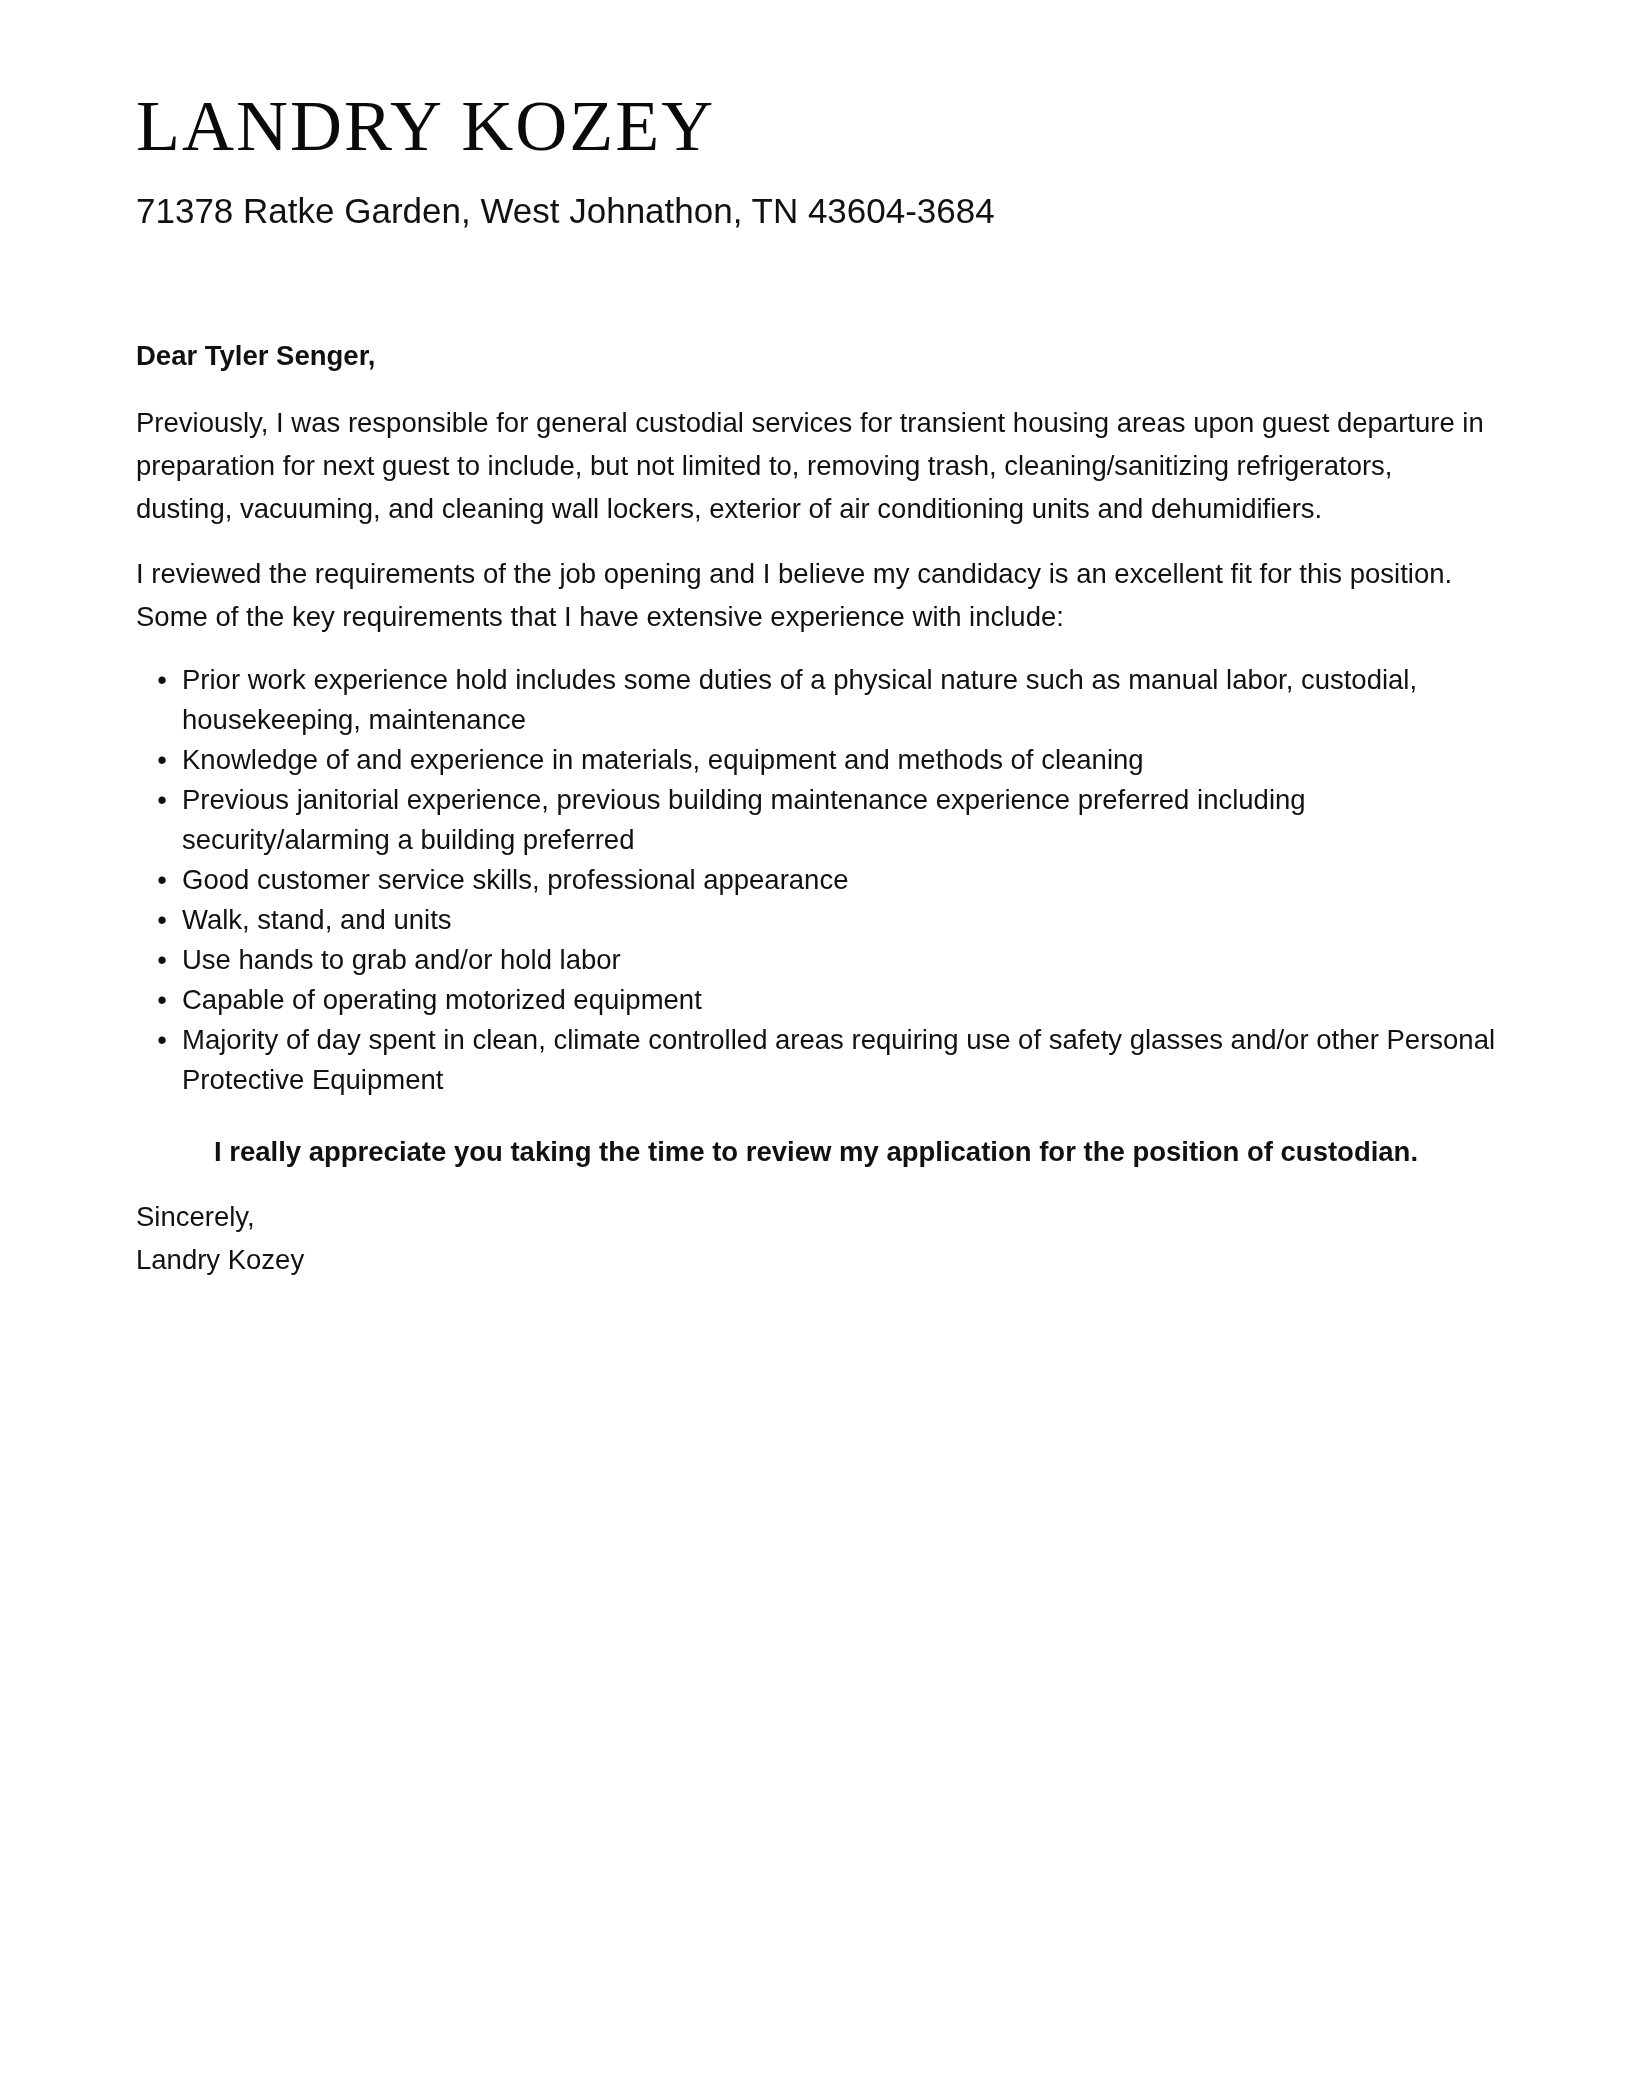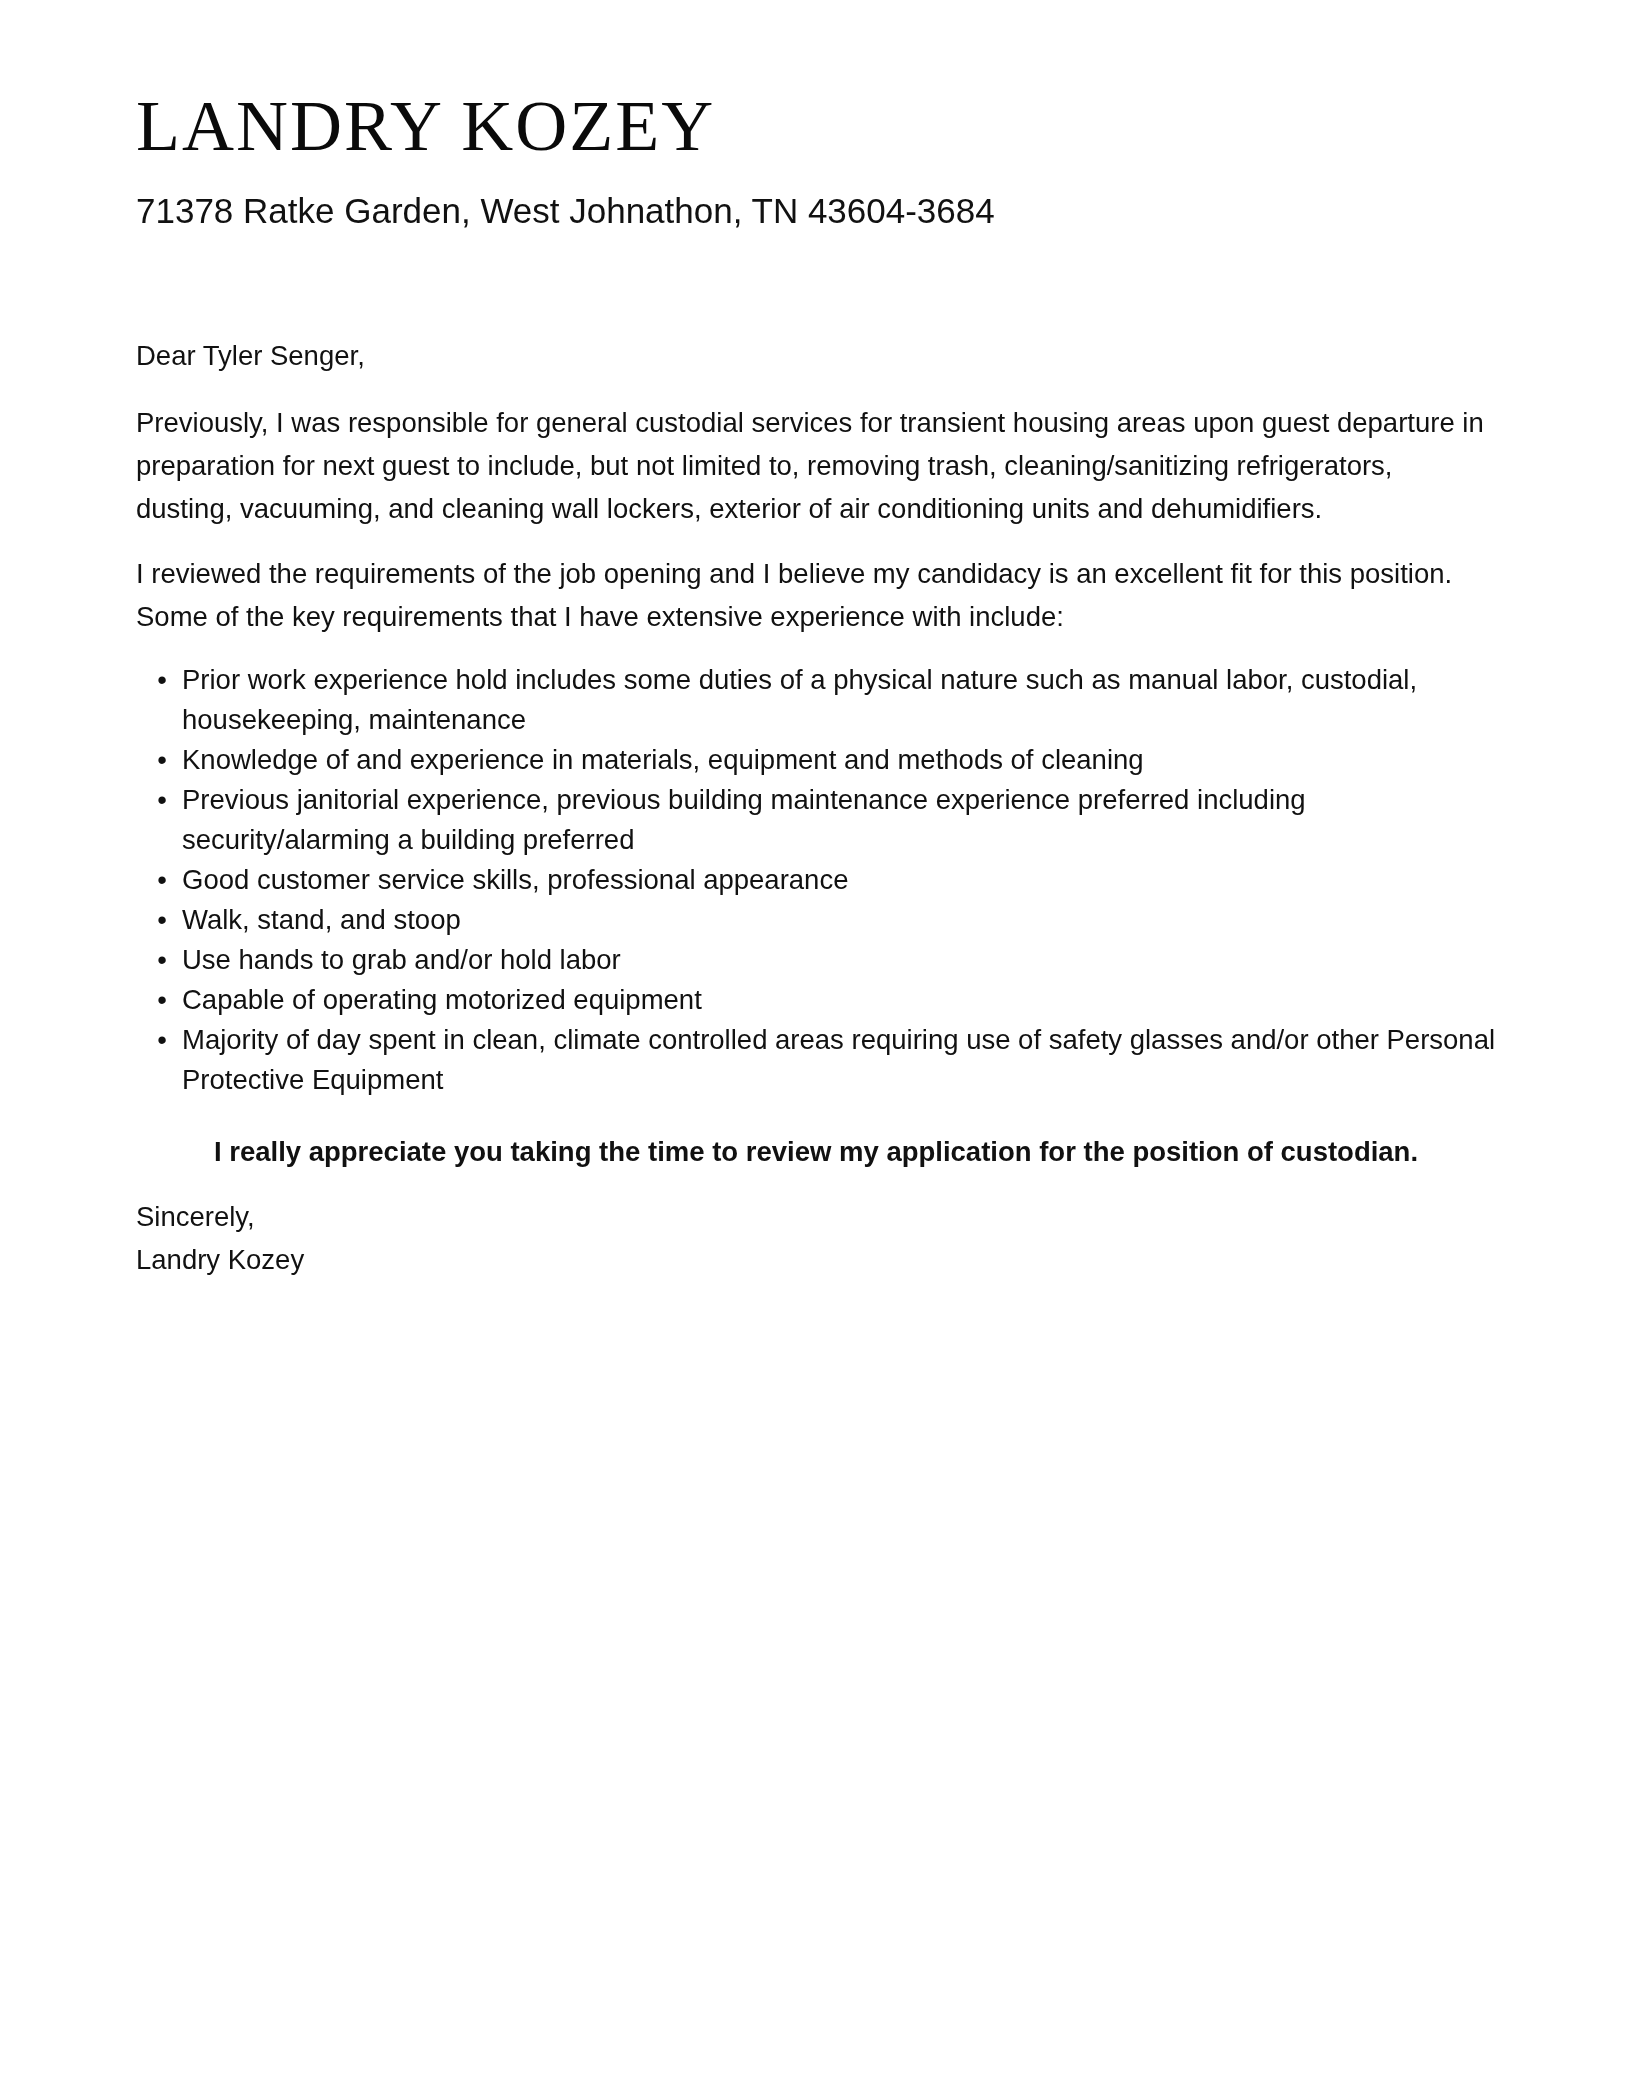--- a/index.html
+++ b/index.html
@@ -47,21 +47,21 @@
     left: 0;
     top: 334px;
     width: 1360px;
     font-size: 27.5px;
     line-height: 43px;
   }
   .letter p {
     margin: 0 0 22px 0;
   }
   .greeting {
-    font-weight: normal;
+    font-weight: bold;
     margin-bottom: 24px !important;
   }
   .req-list {
     list-style: none;
     margin: 0 0 22px 0;
     padding: 0;
     line-height: 40px;
   }
   .req-list li {
     position: relative;
@@ -110,21 +110,21 @@
       <li>
         <span class="bullet">•</span>
         <span>Previous janitorial experience, previous building maintenance experience preferred including security/alarming a building preferred</span>
       </li>
       <li>
         <span class="bullet">•</span>
         <span>Good customer service skills, professional appearance</span>
       </li>
       <li>
         <span class="bullet">•</span>
-        <span>Walk, stand, and stoop</span>
+        <span>Walk, stand, and units</span>
       </li>
       <li>
         <span class="bullet">•</span>
         <span>Use hands to grab and/or hold labor</span>
       </li>
       <li>
         <span class="bullet">•</span>
         <span>Capable of operating motorized equipment</span>
       </li>
       <li>

